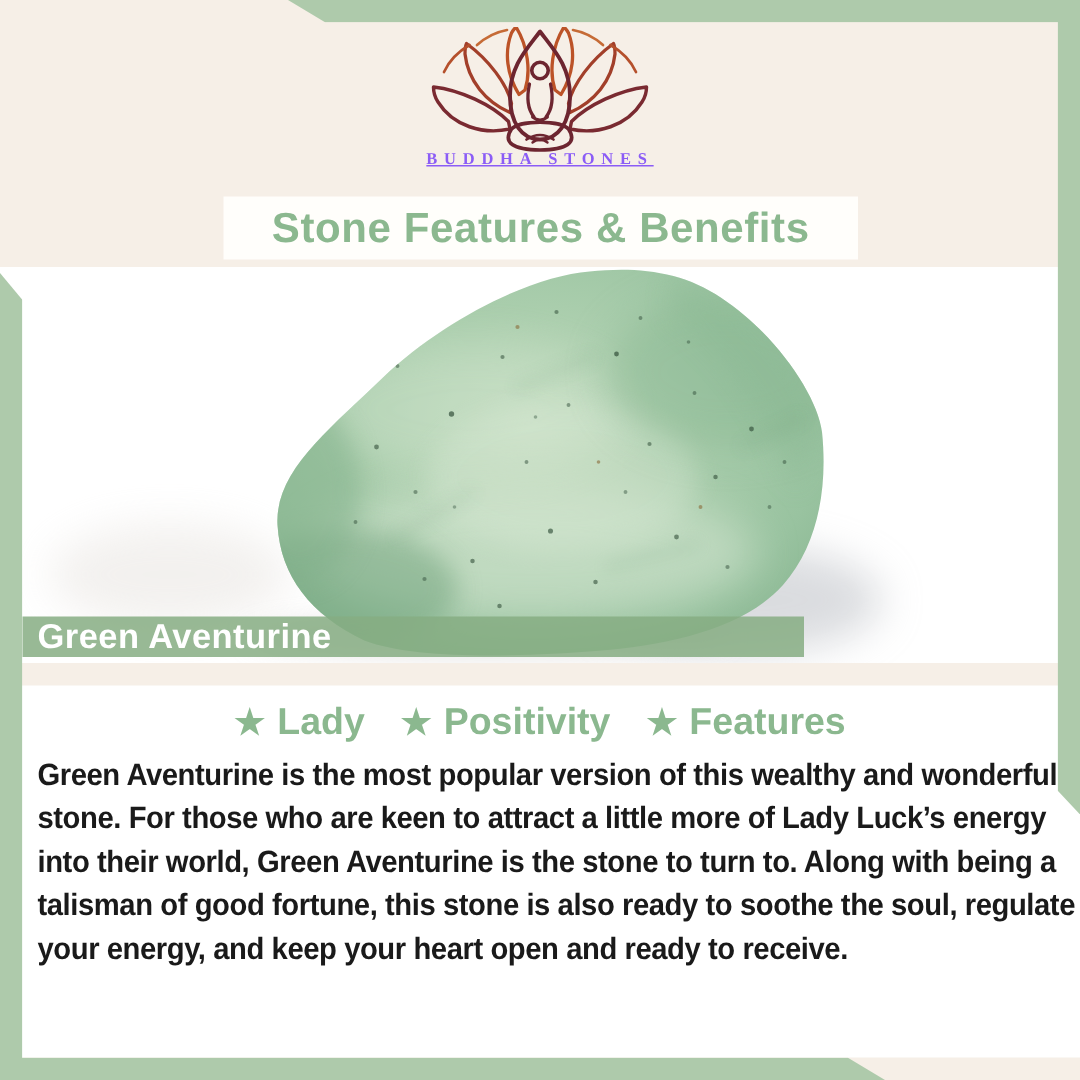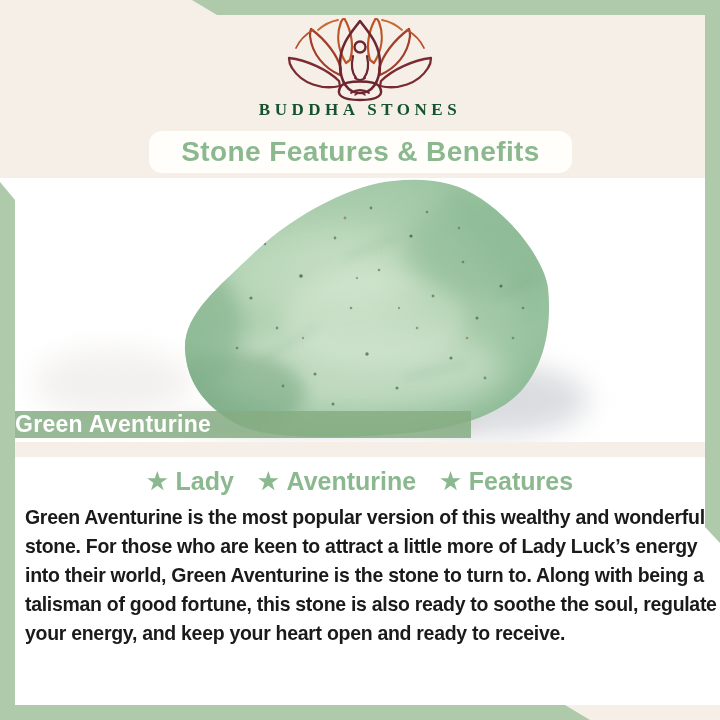--- a/index.html
+++ b/index.html
@@ -5,38 +5,38 @@
   html,body{margin:0;padding:0;background:#e8e8e8;}
   .page{
     position:relative;width:720px;height:720px;overflow:hidden;
     background:#ffffff;font-family:"Liberation Sans",sans-serif;
   }
   
   .header-cream{position:absolute;left:0;top:0;width:720px;height:178px;background:#f6efe7;}
   .brand-logo{position:absolute;left:282px;top:18px;width:156px;height:84px;}
   .brand-name{
     position:absolute;left:0;top:100px;width:720px;text-align:center;
-    font-family:"Liberation Serif",serif;font-size:17px;letter-spacing:4.5px;
-    color:#14532d;font-weight:600;
+    font-family:"Liberation Serif",serif;font-size:11px;letter-spacing:4.5px;
+    color:#8b5cf6;font-weight:600;text-decoration:underline;
   }
   .title-banner{
     position:absolute;left:149px;top:131px;width:423px;height:42px;background:#fffefb;
-    display:flex;align-items:center;justify-content:center;border-radius:13px;
+    display:flex;align-items:center;justify-content:center;
   }
   .title-banner .title-text{
     font-size:28px;font-weight:bold;color:#8bb88f;letter-spacing:0.4px;
   }
   
   .photo-panel{position:absolute;left:15px;top:178px;width:690px;height:264px;background:#ffffff;}
   .stone-svg{position:absolute;left:0;top:0;}
   .stone-label{
-    position:absolute;left:0;top:233px;width:456px;height:27px;
+    position:absolute;left:0;top:233px;width:521px;height:27px;
     background:rgba(134,173,131,0.85);
     color:#ffffff;font-size:23px;font-weight:bold;line-height:27px;
-    padding-left:0;box-sizing:border-box;letter-spacing:0.3px;
+    padding-left:10px;box-sizing:border-box;letter-spacing:0.3px;
   }
   
   .divider-band{position:absolute;left:0;top:442px;width:720px;height:15px;background:#f6efe7;}
   .bottom-cream{position:absolute;left:0;top:705px;width:720px;height:15px;background:#f6efe7;}
   
   .features-row{
     position:absolute;left:0;top:466px;width:720px;height:30px;
     display:flex;justify-content:center;align-items:center;gap:24px;
     font-size:25px;font-weight:bold;color:#8bb88f;
   }
@@ -187,21 +187,21 @@
   <div class="divider-band"></div>
   <div class="bottom-cream"></div>
 
   <div class="features-row">
     <span class="feature-item">
       <span class="star">★</span>
       <span>Lady</span>
     </span>
     <span class="feature-item">
       <span class="star">★</span>
-      <span>Aventurine</span>
+      <span>Positivity</span>
     </span>
     <span class="feature-item">
       <span class="star">★</span>
       <span>Features</span>
     </span>
   </div>
 
   <div class="description">
     <div class="line">Green Aventurine is the most popular version of this wealthy and wonderful</div>
     <div class="line">stone. For those who are keen to attract a little more of Lady Luck’s energy</div>

